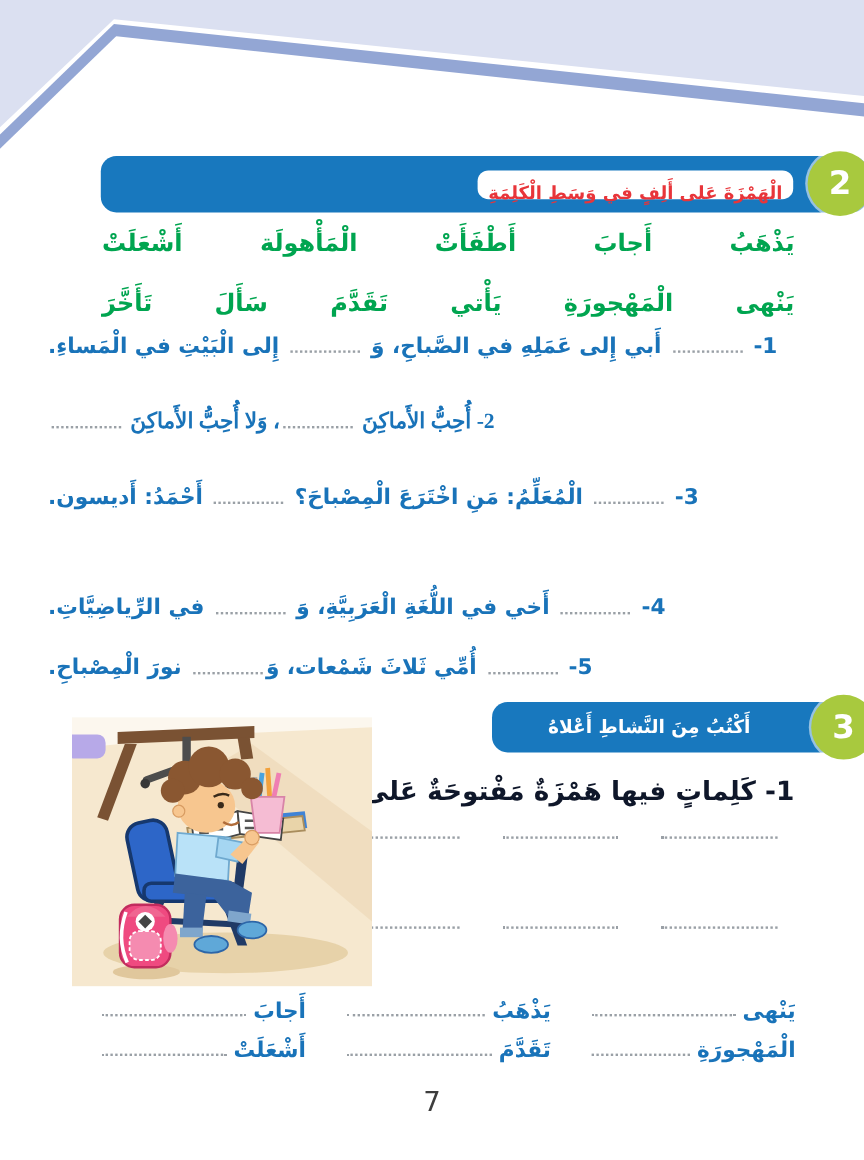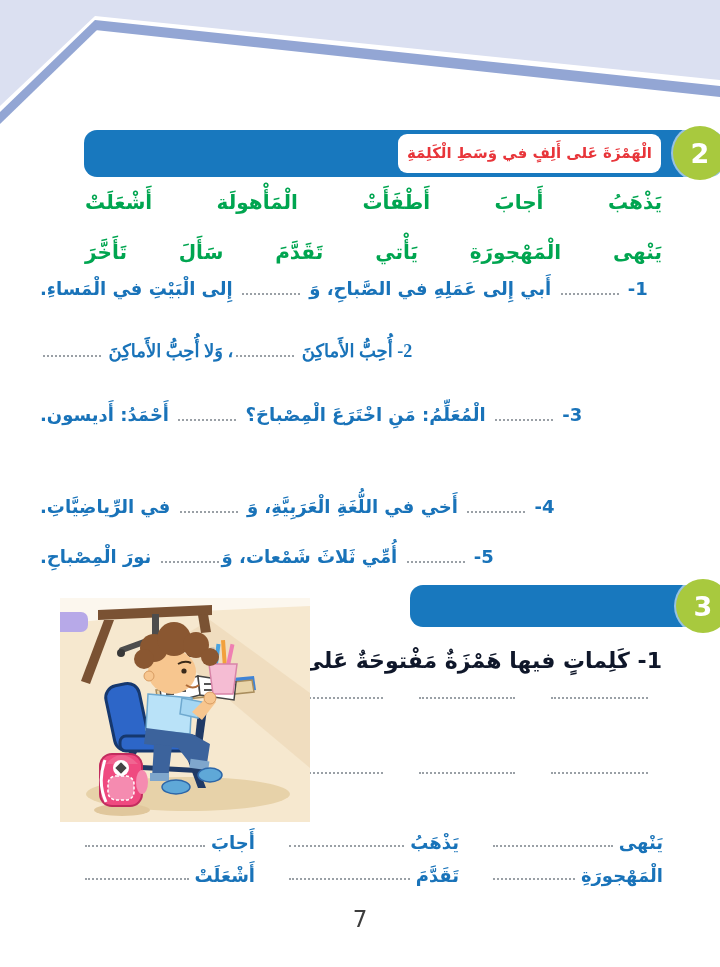--- a/index.html
+++ b/index.html
@@ -7,21 +7,21 @@
         font-family:"DejaVu Sans",sans-serif;direction:rtl;}
   .deco{position:absolute;top:0;left:0;display:block;}
 
   
   .bar{position:absolute;background:#1878be;border-radius:13px;display:flex;align-items:center;
        color:#ffffff;font-weight:bold;white-space:nowrap;}
   .bar2{left:84px;top:130px;width:572px;height:47px;font-size:15px;
         padding:0 62px 0 5px;justify-content:space-between;}
   .bar3{left:410px;top:585px;width:246px;height:42px;font-size:15.5px;
         padding:0 58px 0 8px;justify-content:center;}
-  .hl{background:#ffffff;color:#e8353a;border-radius:9px;height:39px;line-height:39px;
+  .hl{background:#ffffff;color:#e8353a;border-radius:9px;height:24px;line-height:39px;
       padding:0 9px;font-weight:bold;}
   .badge{position:absolute;width:54px;height:54px;border-radius:50%;background:#a8c93e;
          color:#ffffff;display:flex;align-items:center;justify-content:center;
          font-size:27px;font-weight:bold;box-shadow:0 0 0 2px rgba(255,255,255,.55);}
   .badge2{right:-4px;top:-4px;}
   .badge3{right:-8px;top:-6px;}
 
   
   .wb-row{position:absolute;left:85px;width:577px;display:flex;justify-content:space-between;
           color:#00a550;font-weight:bold;font-size:20px;}
@@ -93,20 +93,21 @@
     </div>
   <div id="ex2-items">
       <div class="item" style="top: 278px;">1- <span class="blank"></span> أَبي إِلى عَمَلِهِ في الصَّباحِ، وَ <span class="blank"></span> إِلى الْبَيْتِ في الْمَساءِ.</div>
       <div class="item" style="top: 340px; font-family: Liberation Serif, serif;">2- أُحِبُّ الأَماكِنَ <span class="blank"></span>، وَلا أُحِبُّ الأَماكِنَ <span class="blank"></span></div>
       <div class="item" style="top: 404px;">3- <span class="blank"></span> الْمُعَلِّمُ: مَنِ اخْتَرَعَ الْمِصْباحَ؟ <span class="blank"></span> أَحْمَدُ: أَديسون.</div>
       <div class="item" style="top: 496px;">4- <span class="blank"></span> أَخي في اللُّغَةِ الْعَرَبِيَّةِ، وَ <span class="blank"></span> في الرِّياضِيَّاتِ.</div>
       <div class="item" style="top: 530px; margin-top: 16px;">5- <span class="blank"></span> أُمِّي ثَلاثَ شَمْعات، وَ<span class="blank"></span> نورَ الْمِصْباحِ.</div>
     </div>
 
   <div class="bar bar3">
+    <span>أَكْتُبُ مِنَ النَّشاطِ أَعْلاهُ</span>
     <div class="badge badge3">3</div>
   </div>
 
   <div class="prompt prompt-0">1- كَلِماتٍ فيها هَمْزَةٌ مَفْتوحَةٌ عَلى أَلِفٍ:</div>
   <div class="dotrow dotrow-0">
     <span class="dotseg"></span>
     <span class="dotseg"></span>
     <span class="dotseg"></span>
   </div>
 

